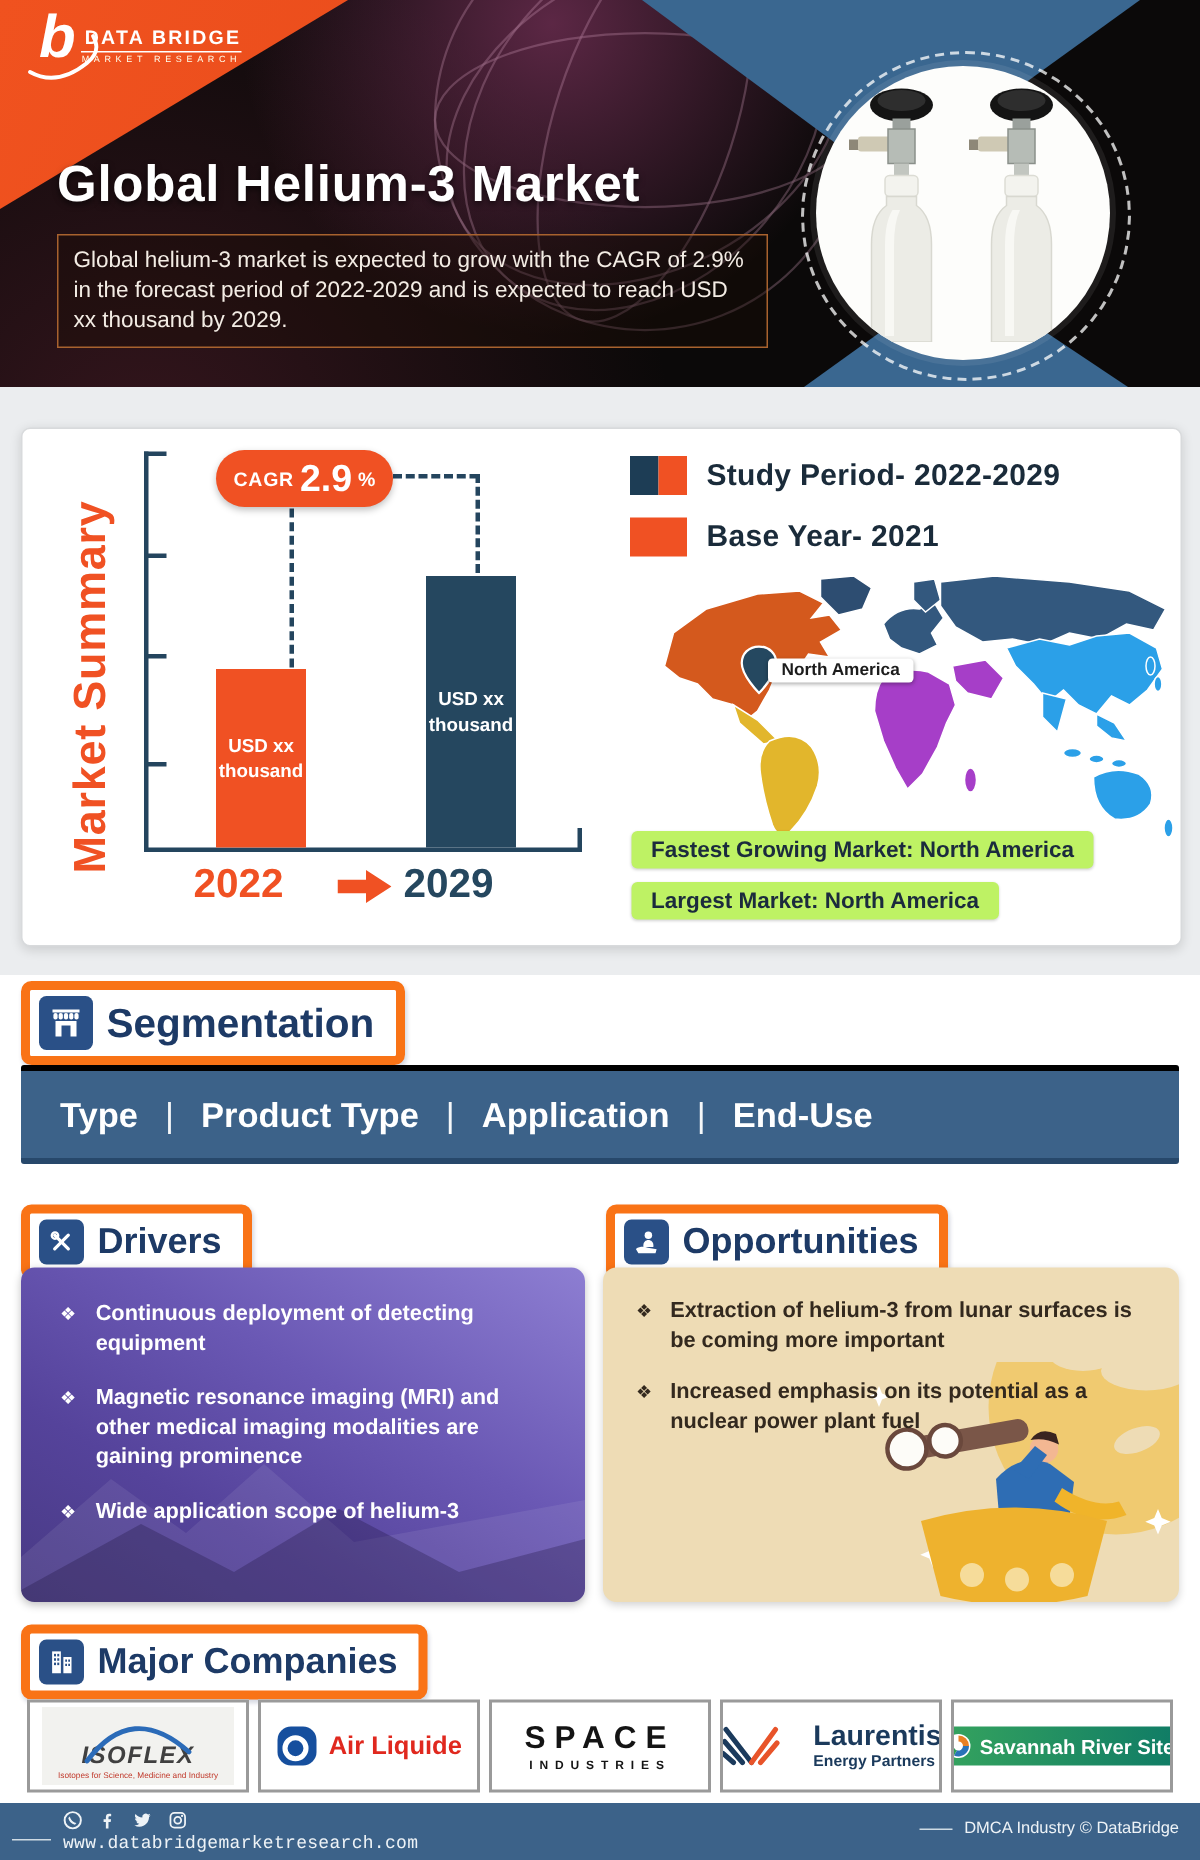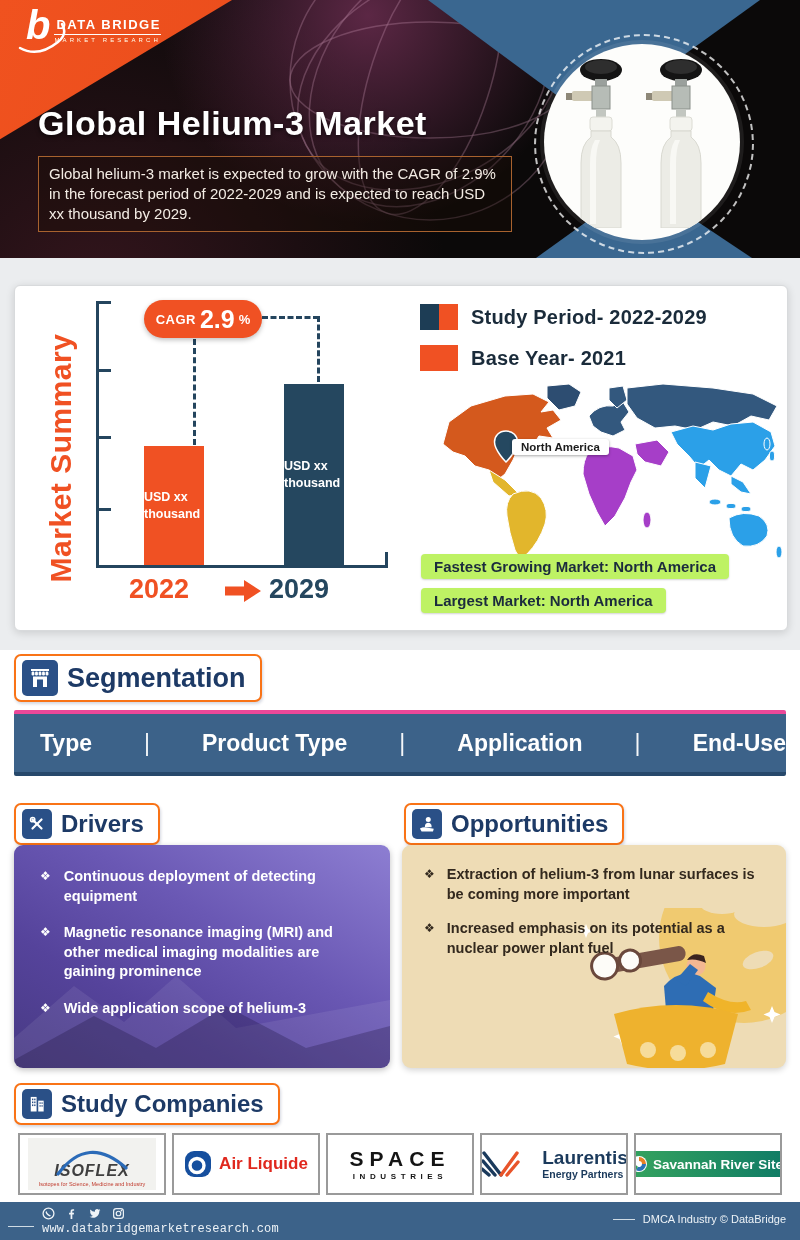--- a/index.html
+++ b/index.html
@@ -33,21 +33,21 @@
      border:2px dashed rgba(255,255,255,.75);}
 
   
   .gray-band{position:absolute;left:0;top:258px;width:800px;height:392px;background:#ebedef;}
   .card{position:absolute;left:14px;top:285px;width:772px;height:344px;background:#fff;
      border:1px solid #d8dadc;border-radius:6px;box-shadow:0 2px 8px rgba(0,0,0,.14);}
   .ms-label{position:absolute;left:46px;top:172px;transform:translate(-50%,-50%) rotate(-90deg);
      white-space:nowrap;color:#f05123;font-size:30px;font-weight:bold;letter-spacing:.5px;}
   .axis{position:absolute;background:#24455e;}
   .bar{position:absolute;width:60px;display:flex;align-items:center;justify-content:center;}
-  .bar-label{width:60px;color:#fff;font-size:12.5px;line-height:1.3;font-weight:bold;}
+  .bar-label{width:60px;text-align:center;color:#fff;font-size:12.5px;line-height:1.3;font-weight:bold;}
   .cagr-pill{position:absolute;left:129px;top:14px;width:118px;height:38px;border-radius:19px;background:#f05123;
      color:#fff;display:flex;align-items:center;justify-content:center;gap:4px;box-shadow:0 2px 5px rgba(0,0,0,.25);}
   .cagr-word{font-size:13px;font-weight:bold;letter-spacing:.5px;}
   .cagr-num{font-size:25px;font-weight:bold;}
   .cagr-pct{font-size:13px;font-weight:bold;}
   .dash-v{position:absolute;border-left:3px dashed #24455e;width:0;}
   .dash-h{position:absolute;border-top:3px dashed #24455e;height:0;}
   .xlab{position:absolute;width:90px;text-align:left;font-size:27px;font-weight:bold;}
   .legend{position:absolute;left:405px;top:18px;display:flex;flex-direction:column;gap:15px;}
   .legend-row{display:flex;align-items:center;gap:13px;}
@@ -55,28 +55,28 @@
   .sw i{flex:1;}
   .legend-txt{font-size:20px;font-weight:bold;color:#1a2b3a;letter-spacing:.2px;}
   .mapbox{position:absolute;left:398px;top:96px;width:374px;height:186px;}
   .map-pin{position:absolute;left:80px;top:48px;}
   .map-callout{position:absolute;left:99px;top:57px;background:#fff;border-radius:3px;box-shadow:0 1px 3px rgba(0,0,0,.35);
      padding:2px 9px;font-size:11.5px;font-weight:bold;color:#1c1c1c;white-space:nowrap;}
   .ribbon{position:absolute;left:406px;background:#bef264;border-radius:4px;box-shadow:0 1px 2px rgba(0,0,0,.18);
      padding:4px 13px;font-size:15px;font-weight:bold;color:#1b2b3d;white-space:nowrap;}
 
   
-  .sec-head{position:absolute;background:#fff;border:2px solid #f97316;border-radius:7px;
+  .sec-head{position:absolute;background:#fff;border:6px solid #f97316;border-radius:7px;
      display:inline-flex;align-items:center;gap:9px;padding:4px 14px 4px 6px;box-shadow:1px 2px 3px rgba(20,40,90,.18);}
   .sec-ico{background:#2a5087;border-radius:5px;display:flex;align-items:center;justify-content:center;}
   .sec-title{color:#1d3a66;font-weight:bold;white-space:nowrap;}
 
   .seg-bar{position:absolute;left:14px;top:710px;width:772px;height:66px;background:#3c6289;
-     border-top:4px solid #ec4899;border-bottom:4px solid #27486b;border-radius:2px;box-sizing:border-box;
-     display:flex;align-items:center;padding-left:26px;gap:18px;color:#fff;font-size:23px;font-weight:bold;justify-content:space-between;}
+     border-top:4px solid #000000;border-bottom:4px solid #27486b;border-radius:2px;box-sizing:border-box;
+     display:flex;align-items:center;padding-left:26px;gap:18px;color:#fff;font-size:23px;font-weight:bold;}
   .seg-sep{opacity:.95;font-weight:normal;}
 
   
   .drv-box{position:absolute;left:14px;top:845px;width:376px;height:223px;border-radius:9px;overflow:hidden;
      background:linear-gradient(210deg,#8d7ed2 0%,#6a58b4 40%,#55439b 70%,#483a84 100%);box-shadow:0 2px 6px rgba(0,0,0,.25);}
   .drv-mtn{position:absolute;left:0;bottom:0;width:100%;}
   .drv-list{position:relative;padding:22px 18px 0 26px;display:flex;flex-direction:column;gap:17px;}
   .drv-item{display:flex;gap:13px;color:#fff;font-size:14.5px;line-height:1.35;font-weight:bold;}
   .opp-box{position:absolute;left:402px;top:845px;width:384px;height:223px;border-radius:9px;overflow:hidden;
      background:#eedcb5;box-shadow:0 2px 6px rgba(0,0,0,.18);}
@@ -386,21 +386,21 @@
             <rect x="8.6" y="9" width="1.6" height="2"></rect>
           <rect x="6" y="12.5" width="1.6" height="2"></rect>
             <rect x="8.6" y="12.5" width="1.6" height="2"></rect>
           <rect x="15" y="10" width="1.4" height="1.8"></rect>
             <rect x="17.4" y="10" width="1.4" height="1.8"></rect>
           <rect x="15" y="13.4" width="1.4" height="1.8"></rect>
             <rect x="17.4" y="13.4" width="1.4" height="1.8"></rect>
         </g>
       </svg>
     </span>
-    <span class="sec-title" style="font-size:24px;">Study Companies</span>
+    <span class="sec-title" style="font-size:24px;">Major Companies</span>
   </div>
 
   <div class="logo-box" style="left:18px;">
     <div class="iso-wrap">
       <svg class="iso-arc" width="76" height="36" viewBox="0 0 76 36">
         <path d="M4 34 Q34 -6 72 28" fill="none" stroke="#2b6bb8" stroke-width="3.2" stroke-linecap="round"></path>
       </svg>
       <div class="iso-name">ISOFLEX</div>
       <div class="iso-tag">Isotopes for Science, Medicine and Industry</div>
     </div>

